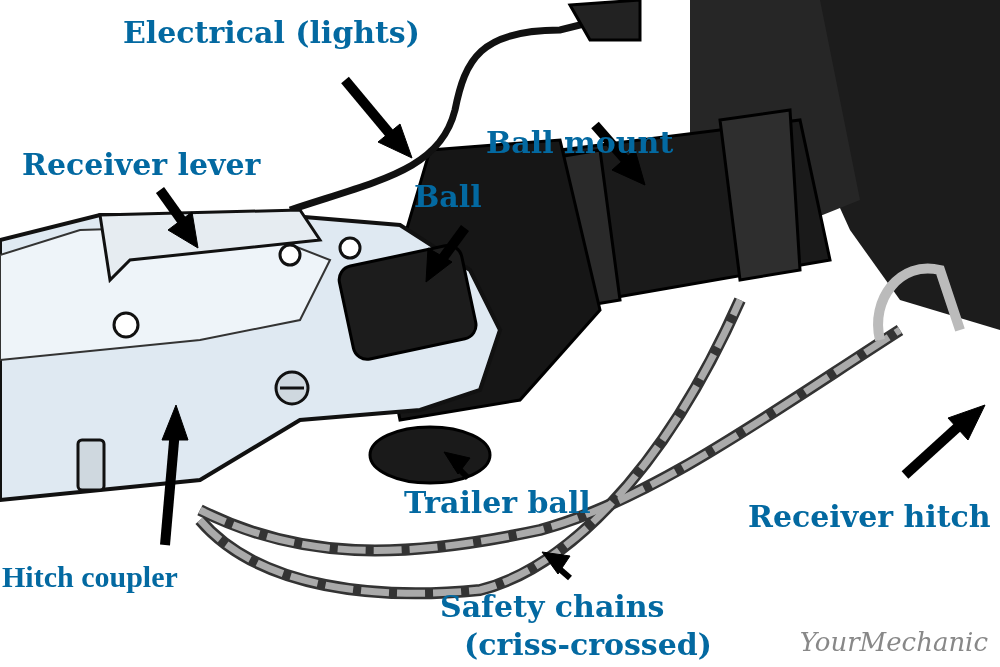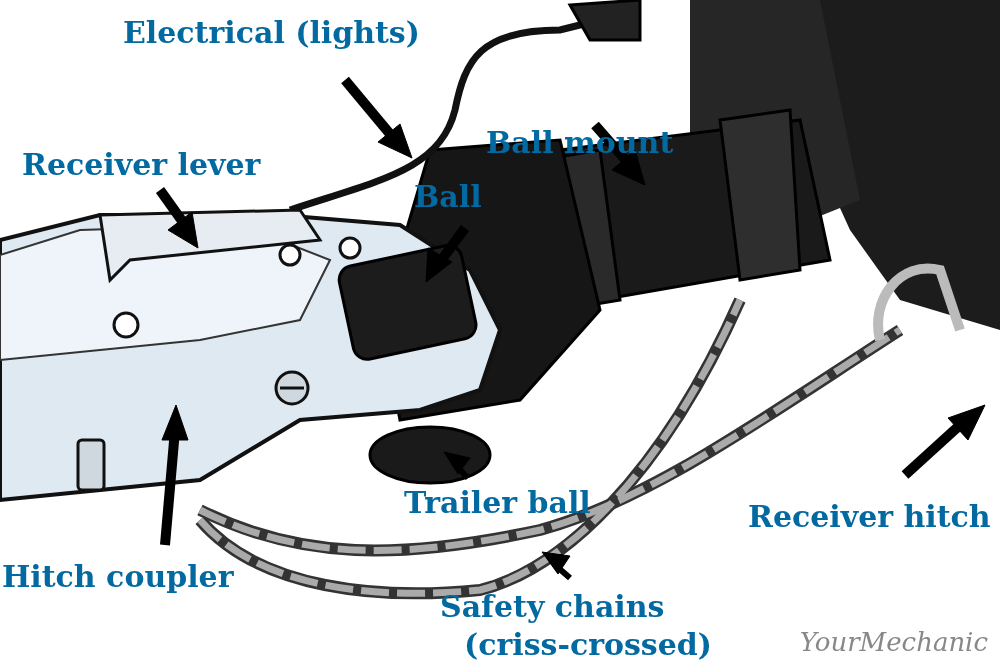--- a/index.html
+++ b/index.html
@@ -74,16 +74,16 @@
     <polygon points="985,405 968,440 948,418"></polygon>
   </g>
 </svg>
 
 <div class="label" style="left:123px;top:18px;">Electrical (lights)</div>
 <div class="label" style="left:486px;top:88px;margin-top:40px;">Ball mount</div>
 <div class="label" style="left:22px;top:150px;">Receiver lever</div>
 <div class="label" style="left:414px;top:182px;">Ball</div>
 <div class="label" style="left:360px;top:488px;margin-left:44px;">Trailer ball</div>
 <div class="label" style="left:748px;top:488px;margin-top:14px;">Receiver hitch</div>
-<div class="label" style="left:2px;top:562px;">Hitch coupler</div>
+<div class="label" style="left:2px;top:562px;font-family:Liberation Serif, serif;">Hitch coupler</div>
 <div class="label" style="left:440px;top:592px;">Safety chains</div>
 <div class="label" style="left:464px;top:630px;">(criss-crossed)</div>
 <div class="watermark">YourMechanic</div>
 
 </body></html>

